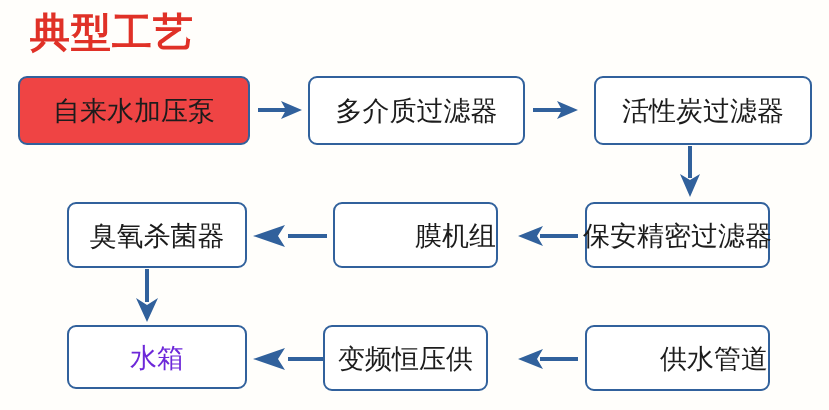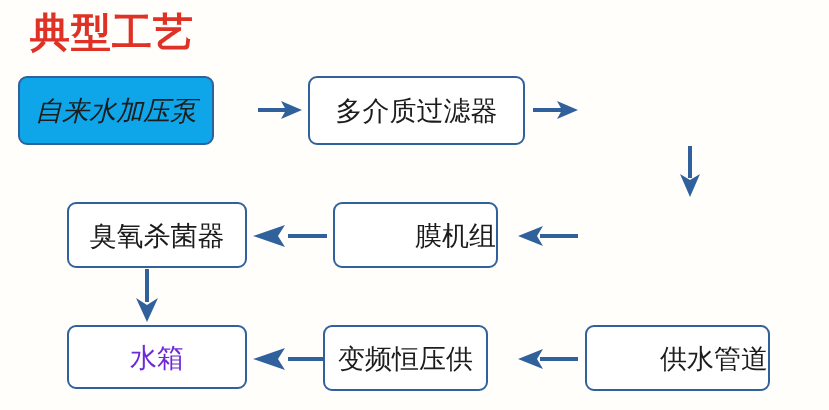--- a/index.html
+++ b/index.html
@@ -100,25 +100,31 @@
       <line x1="578" y1="359" x2="540" y2="359" stroke="#31619c" stroke-width="4"></line>
       <path d="M 518 359 L 543 349 L 537 359 L 543 369 Z" fill="#31619c"></path>
     </g>
 
     <g>
       <line x1="327" y1="359" x2="288" y2="359" stroke="#31619c" stroke-width="4"></line>
       <path d="M 253 359 L 285 348 L 278 359 L 285 370 Z" fill="#31619c"></path>
     </g>
   </svg>
 
-  <div class="node" style="left: 18px; top: 76px; width: 196px; height: 69px; border-color: rgb(49, 97, 156); background: #0ea5e9; color: rgb(28, 28, 28); font-style: italic;">
+  <div class="node" style="left: 18px; top: 76px; width: 232px; height: 69px; border-color: rgb(49, 97, 156); background: #ef4444; color: rgb(28, 28, 28);">
       <span>自来水加压泵</span>
     </div>
   <div class="node" style="left: 308px; top: 76px; width: 217px; height: 69px; border-color: rgb(49, 97, 156); background: rgb(255, 255, 255); color: rgb(28, 28, 28); justify-content: center;">
       <span>多介质过滤器</span>
+    </div>
+  <div class="node" style="left: 594px; top: 76px; width: 218px; height: 69px; border-color: rgb(49, 97, 156); background: rgb(255, 255, 255); color: rgb(28, 28, 28);">
+      <span>活性炭过滤器</span>
+    </div>
+  <div class="node" style="left: 585px; top: 202px; width: 185px; height: 66px; border-color: rgb(49, 97, 156); background: rgb(255, 255, 255); color: rgb(28, 28, 28);">
+      <span>保安精密过滤器</span>
     </div>
   <div class="node" style="left: 333px; top: 202px; width: 165px; height: 66px; border-color: rgb(49, 97, 156); background: rgb(255, 255, 255); color: rgb(28, 28, 28); justify-content: flex-end;">
       <span>膜机组</span>
     </div>
   <div class="node" style="left: 67px; top: 202px; width: 180px; height: 66px; border-color: rgb(49, 97, 156); background: rgb(255, 255, 255); color: rgb(28, 28, 28);">
       <span>臭氧杀菌器</span>
     </div>
   <div class="node" style="left: 67px; top: 325px; width: 180px; height: 64px; border-color: rgb(49, 97, 156); background: rgb(255, 255, 255); color: #6d28d9;">
       <span>水箱</span>
     </div>

